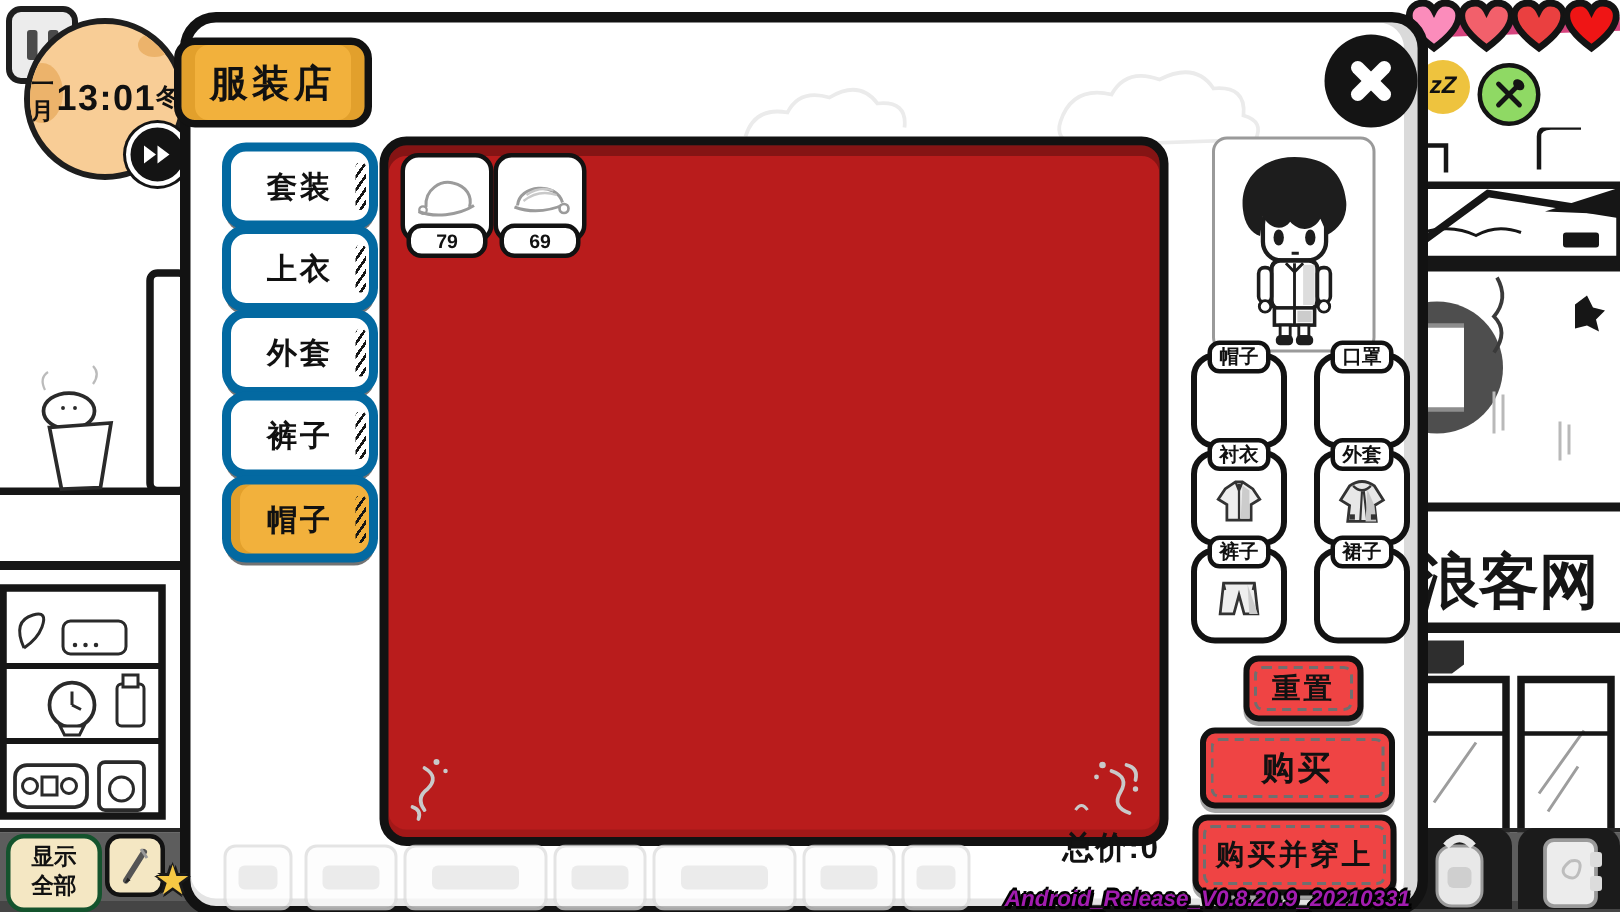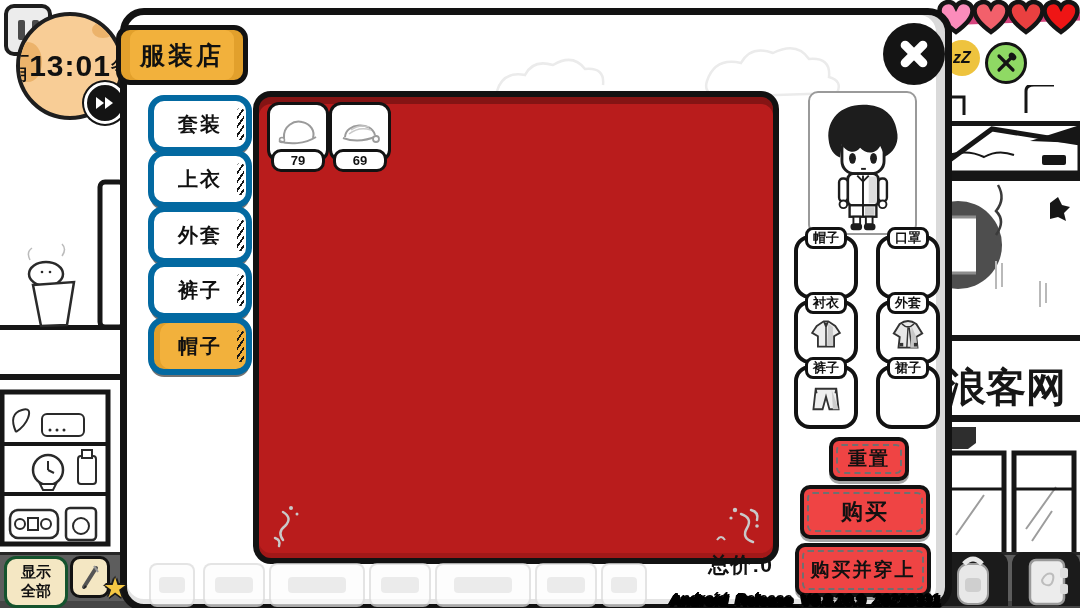--- a/index.html
+++ b/index.html
@@ -17,21 +17,21 @@
   .pause-btn{position:absolute;left:4px;top:4px;width:40px;height:44px;background:#ececec;
              border:4px solid #1e1e1e;border-radius:10px;z-index:4;display:flex;gap:7px;align-items:center;justify-content:center;}
   .pause-btn i{display:block;width:7px;height:20px;background:#4a4a4a;border-radius:2px;}
   .clock{position:absolute;left:16px;top:12px;width:100px;height:100px;border-radius:50%;
          background:#f8cd96;border:4px solid #1e1e1e;z-index:5;display:flex;
          align-items:center;justify-content:center;line-height:1.12;font-weight:bold;overflow:hidden;}
   .clock::before{content:"";position:absolute;left:-6px;top:26px;width:28px;height:40px;border-radius:50%;background:#ecb36b;}
   .clock::after{content:"";position:absolute;right:6px;top:6px;width:22px;height:16px;border-radius:50%;background:#ecb36b;}
   .clock span{position:relative;z-index:1;}
   .clock .t-month,.clock .t-season{font-size:16px;}
-  .clock .t-time{font-size:30px;letter-spacing:1px;}
+  .clock .t-time{font-size:24px;letter-spacing:1px;}
   .ff-btn{position:absolute;left:84px;top:82px;width:36px;height:36px;border-radius:50%;background:#141414;
           border:3px solid #fff;box-shadow:0 0 0 2px #141414;z-index:6;display:flex;align-items:center;justify-content:center;}
 
   
   .heart-ribbon{position:absolute;left:938px;top:14px;width:142px;height:9px;background:#d6447e;
                 transform:rotate(-2deg);z-index:3;}
   .hearts{position:absolute;left:940px;top:0px;z-index:4;display:flex;}
   .hearts svg{margin-left:-3px;}
   .status-sleep{position:absolute;left:944px;top:40px;width:36px;height:36px;border-radius:50%;background:#eec33e;
                 z-index:3;display:flex;align-items:center;justify-content:center;font-weight:bold;font-style:italic;font-size:16px;}
@@ -96,21 +96,21 @@
   
   .show-all{position:absolute;left:4px;top:556px;width:58px;height:46px;background:#f4e7c3;border:3px solid #14532d;
             border-radius:12px;z-index:20;display:flex;flex-direction:column;align-items:center;justify-content:center;
             font-size:15px;font-weight:bold;line-height:1.25;}
   .brush-btn{position:absolute;left:70px;top:556px;width:34px;height:36px;background:#f4e7c3;border:3px solid #121212;
              border-radius:10px;z-index:20;display:flex;align-items:center;justify-content:center;}
   .star-item{position:absolute;left:103px;top:572px;z-index:20;font-size:27px;color:#f6c844;
              text-shadow:-2px 0 #1a1a1a,2px 0 #1a1a1a,0 -2px #1a1a1a,0 2px #1a1a1a,-1px -1px #1a1a1a,1px 1px #1a1a1a;}
 
   .version{position:absolute;right:140px;bottom:0px;z-index:30;font-size:15px;font-weight:bold;font-style:italic;
-           color:#000000;letter-spacing:0px;
+           color:#a21caf;letter-spacing:0px;
            text-shadow:-2px 0 #000,2px 0 #000,0 -2px #000,0 2px #000,-1px -1px #000,1px 1px #000,2px 2px #000;}
 </style>
 </head>
 <body>
 
 <div class="screen">
 
   <svg class="bg-svg" style="left:0;top:170px;" width="126" height="390" viewBox="0 0 126 390">
     <rect x="100" y="12" width="24" height="145" rx="5" fill="#fff" stroke="#161616" stroke-width="5"></rect>
     <rect x="0" y="155" width="126" height="5" fill="#161616"></rect>

